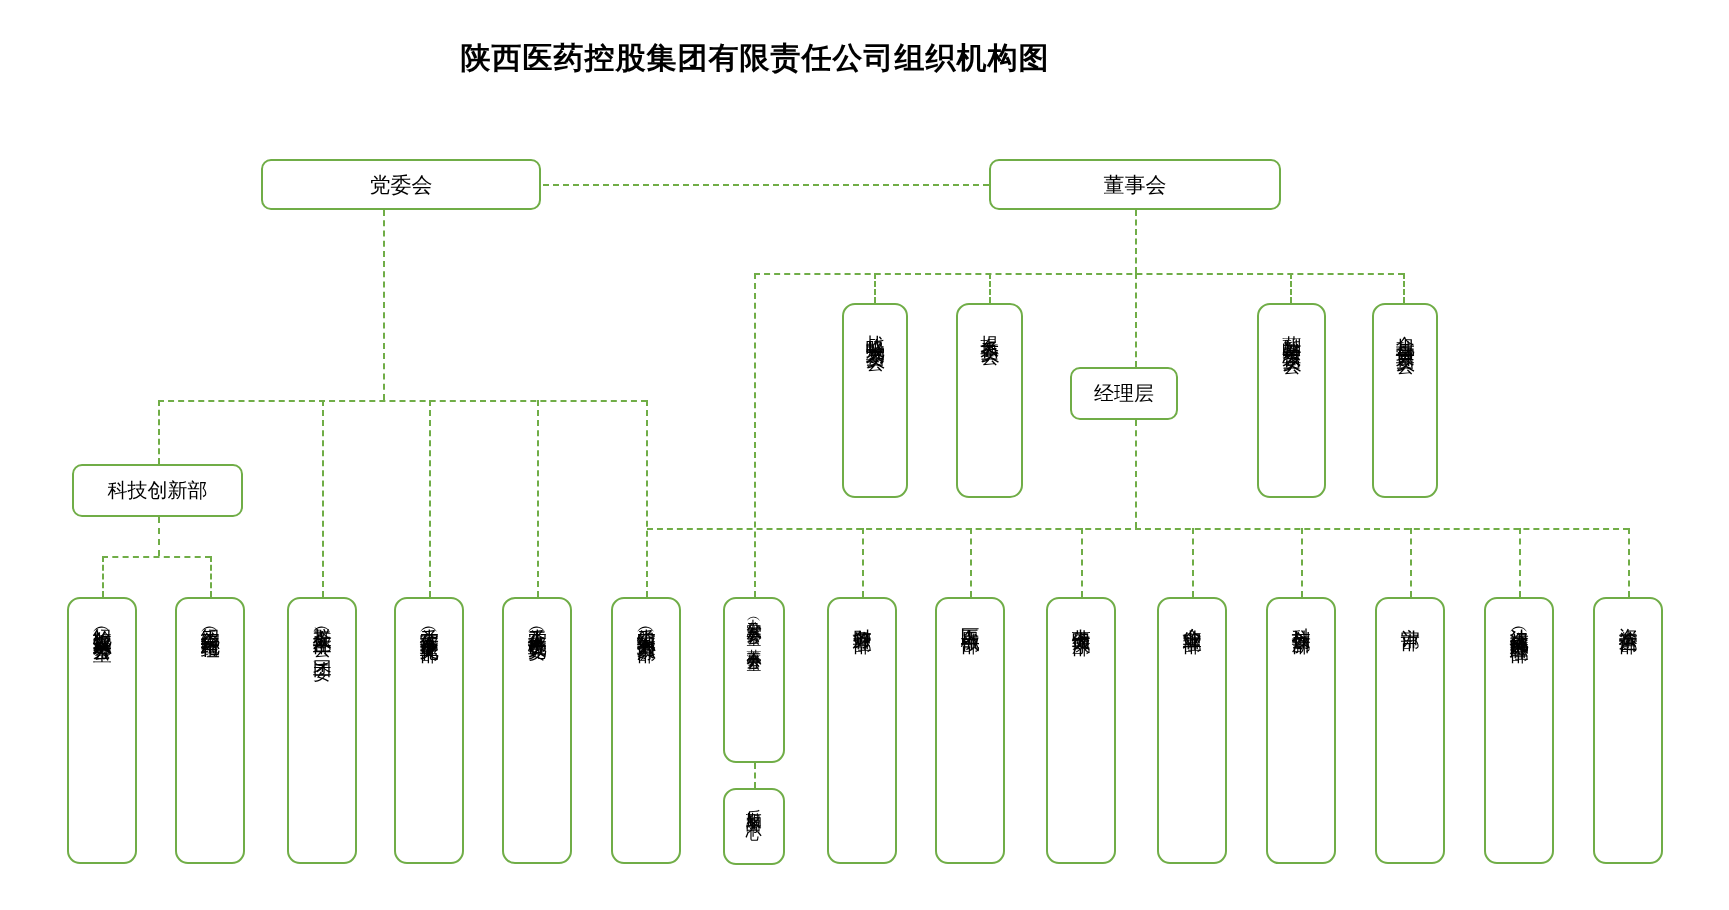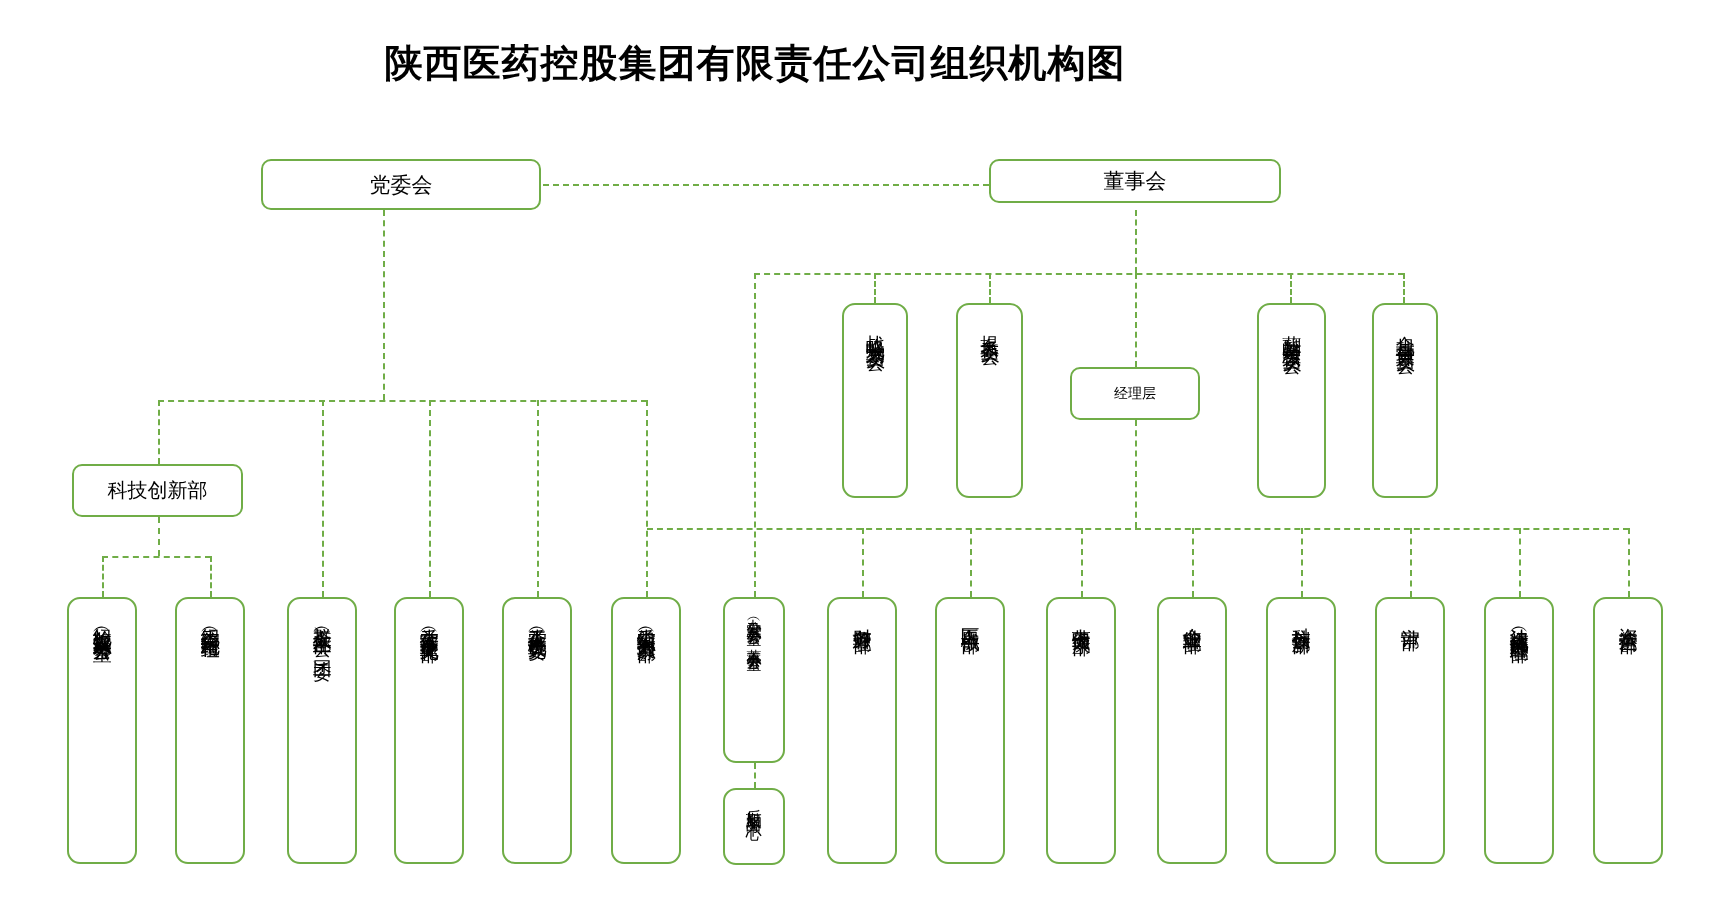--- a/index.html
+++ b/index.html
@@ -1,21 +1,21 @@
 <!DOCTYPE html>
 <html style="--green: #70ad47; --ink: #000000;"><head>
 <meta charset="utf-8">
 <style>
   :root { --green:#70ad47; --ink:#000000; }
   html,body { margin:0; padding:0; background:#ffffff; }
   body { font-family:"Liberation Sans","DejaVu Sans",sans-serif; color:var(--ink); }
   #canvas { position:relative; width:1729px; height:910px; background:#ffffff; overflow:hidden; }
 
   .title { position:absolute; left:0; top:38px; width:1510px; text-align:center;
-           font-size:38px; font-weight:bold; letter-spacing:1px; }
+           font-size:30px; font-weight:bold; letter-spacing:1px; }
 
   .node { position:absolute; box-sizing:border-box; background:#ffffff;
           border:2.5px solid var(--green); }
   .h-node { border-radius:10px; display:flex; align-items:center; justify-content:center;
             font-size:21px; }
   .v-node { border-radius:13px; display:flex; justify-content:center; align-items:flex-start; }
   .vtext { writing-mode:vertical-rl; line-height:1.08; display:inline-block; }
 
   .vt-lg  { font-size:19px; letter-spacing:3px;   padding-top:15px; }
   .vt-md  { font-size:19px; letter-spacing:1.5px; padding-top:14px; max-height:250px; }
@@ -61,28 +61,28 @@
   <div class="vline" style="left:1192px; top:528px; height:69px;"></div>
   <div class="vline" style="left:1301px; top:528px; height:69px;"></div>
   <div class="vline" style="left:1410px; top:528px; height:69px;"></div>
   <div class="vline" style="left:1519px; top:528px; height:69px;"></div>
   <div class="vline" style="left:1628px; top:528px; height:69px;"></div>
   <div class="vline" style="left:754px; top:763px; height:25px;"></div>
 
   <div class="node h-node" style="left:261px; top:159px; width:280px; height:51px;">
     <span>党委会</span>
   </div>
-  <div class="node h-node" style="left:989px; top:159px; width:292px; height:44px;">
+  <div class="node h-node" style="left:989px; top:159px; width:292px; height:51px;">
     <span>董事会</span>
   </div>
 
   <div class="node h-node" style="left:72px; top:464px; width:171px; height:53px; font-size:20px;">
     <span>科技创新部</span>
   </div>
-  <div class="node h-node" style="left:1070px; top:367px; width:130px; height:53px; font-size:14px;">
+  <div class="node h-node" style="left:1070px; top:367px; width:108px; height:53px; font-size:20px;">
     <span>经理层</span>
   </div>
 
   <div class="node v-node" style="left:842px; top:303px; width:66px; height:195px;">
     <span class="vtext vt-lg">战略规划委员会</span>
   </div>
   <div class="node v-node" style="left:956px; top:303px; width:67px; height:195px;">
     <span class="vtext vt-lg">提名委员会</span>
   </div>
   <div class="node v-node" style="left:1257px; top:303px; width:69px; height:195px;">

